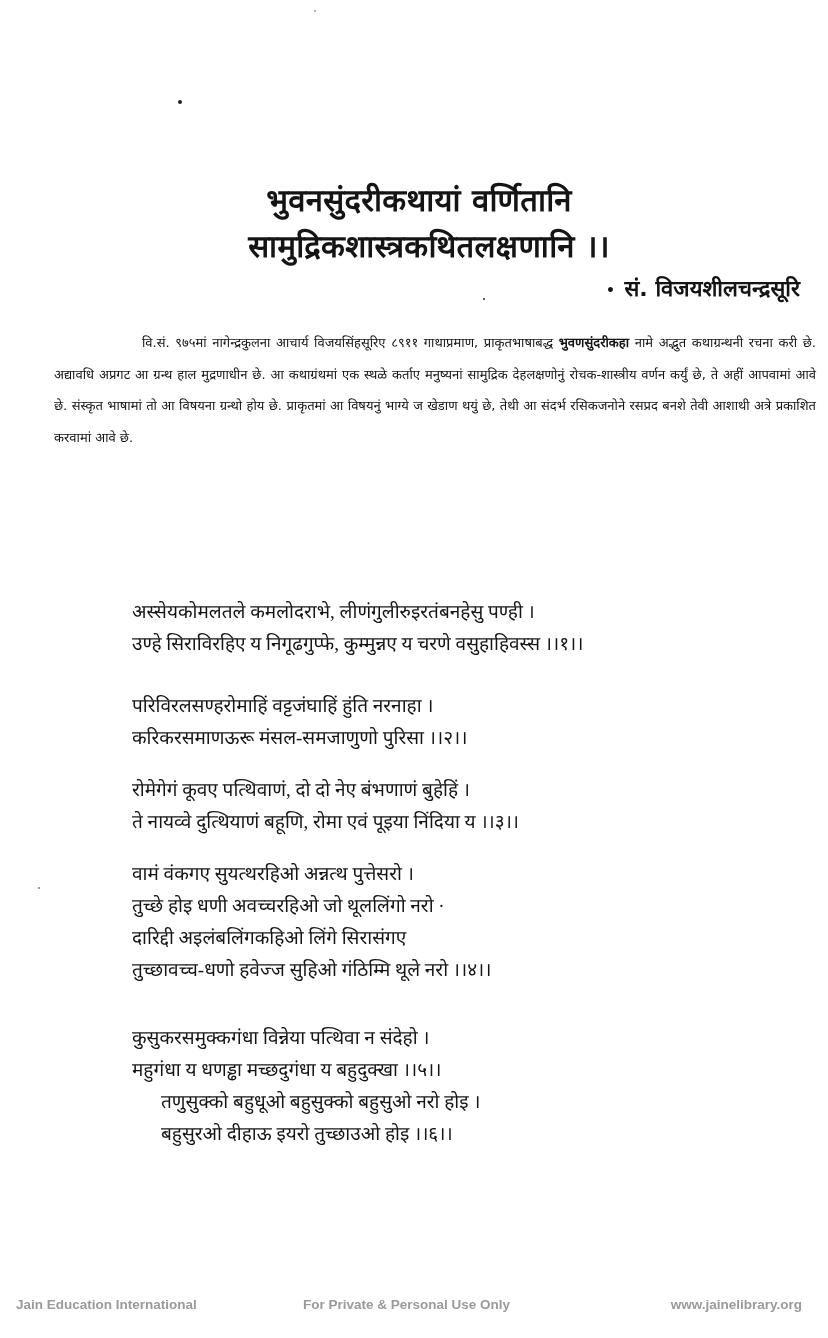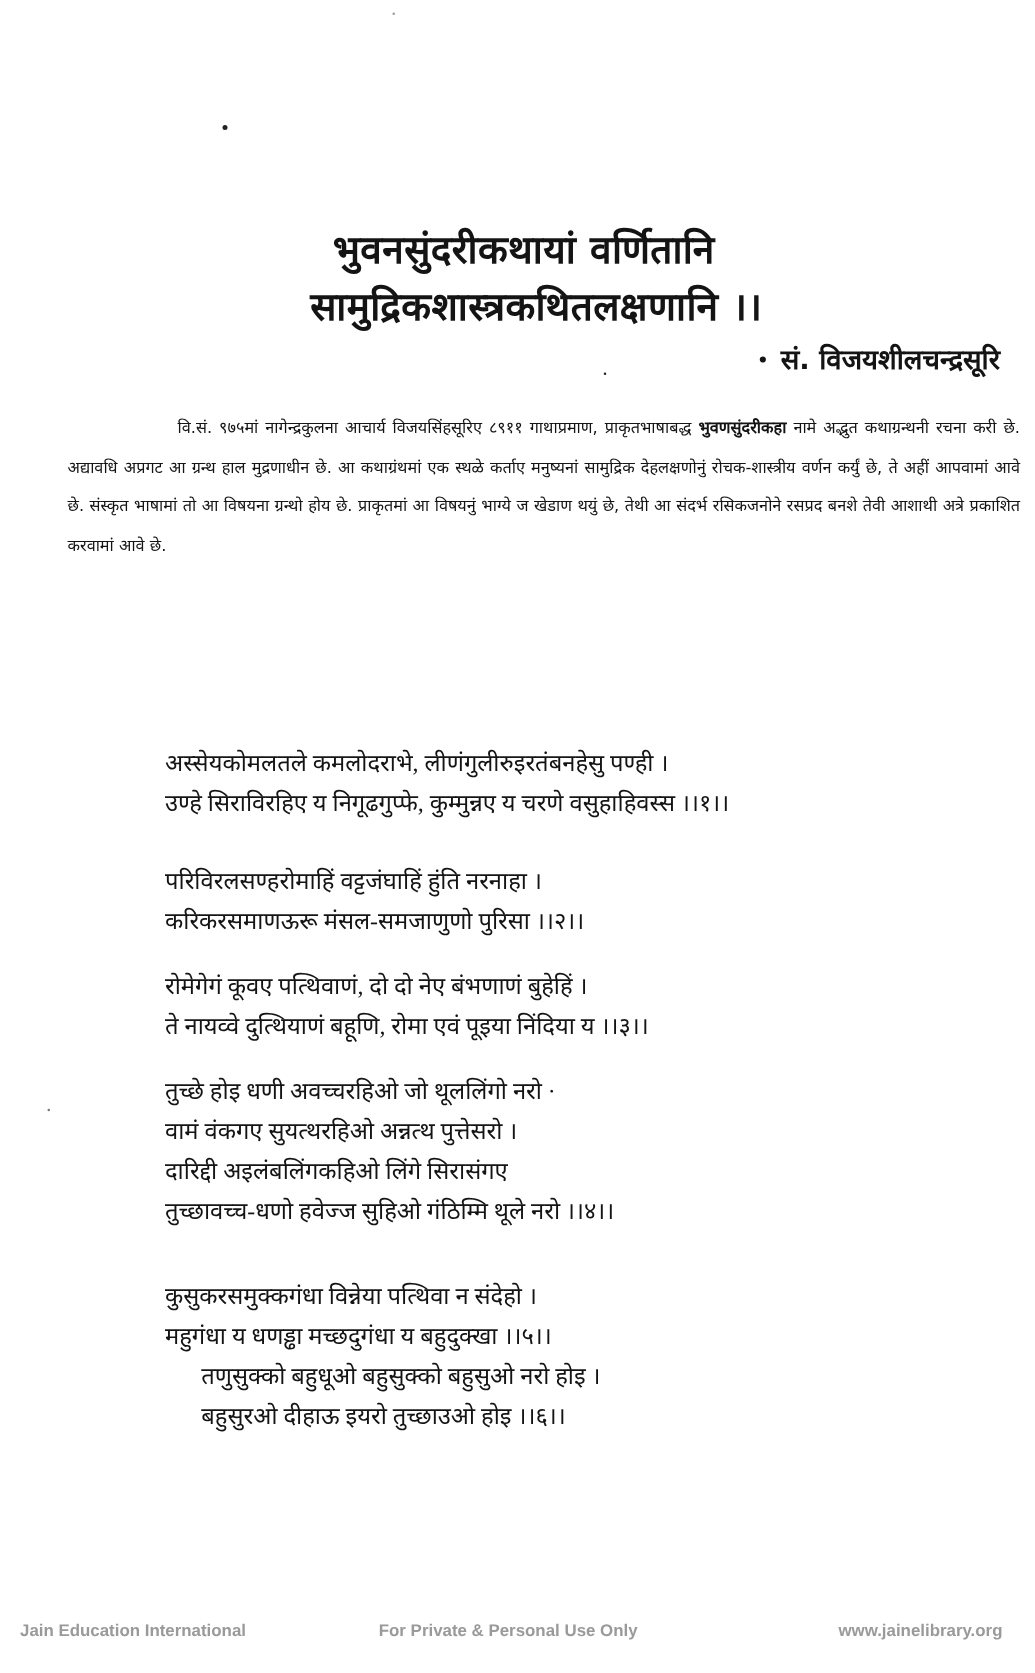--- a/index.html
+++ b/index.html
@@ -70,22 +70,22 @@
   </div>
   <div class="verse v2">
     <span class="line">परिविरलसण्हरोमाहिं वट्टजंघाहिं हुंति नरनाहा ।</span>
     <span class="line">करिकरसमाणऊरू मंसल-समजाणुणो पुरिसा ।।२।।</span>
   </div>
   <div class="verse v3">
     <span class="line">रोमेगेगं कूवए पत्थिवाणं, दो दो नेए बंभणाणं बुहेहिं ।</span>
     <span class="line">ते नायव्वे दुत्थियाणं बहूणि, रोमा एवं पूइया निंदिया य ।।३।।</span>
   </div>
   <div class="verse v4">
+    <span class="line">वामं वंकगए सुयत्थरहिओ अन्नत्थ पुत्तेसरो ।</span>
     <span class="line">तुच्छे होइ धणी अवच्चरहिओ जो थूललिंगो नरो ·</span>
-    <span class="line">वामं वंकगए सुयत्थरहिओ अन्नत्थ पुत्तेसरो ।</span>
     <span class="line">दारिद्दी अइलंबलिंगकहिओ लिंगे सिरासंगए</span>
     <span class="line">तुच्छावच्च-धणो हवेज्ज सुहिओ गंठिम्मि थूले नरो ।।४।।</span>
   </div>
   <div class="verse v5">
     <span class="line">कुसुकरसमुक्कगंधा विन्नेया पत्थिवा न संदेहो ।</span>
     <span class="line">महुगंधा य धणड्ढा मच्छदुगंधा य बहुदुक्खा ।।५।।</span>
   </div>
   <div class="verse v6">
     <span class="line">तणुसुक्को बहुधूओ बहुसुक्को बहुसुओ नरो होइ ।</span>
     <span class="line">बहुसुरओ दीहाऊ इयरो तुच्छाउओ होइ ।।६।।</span>

